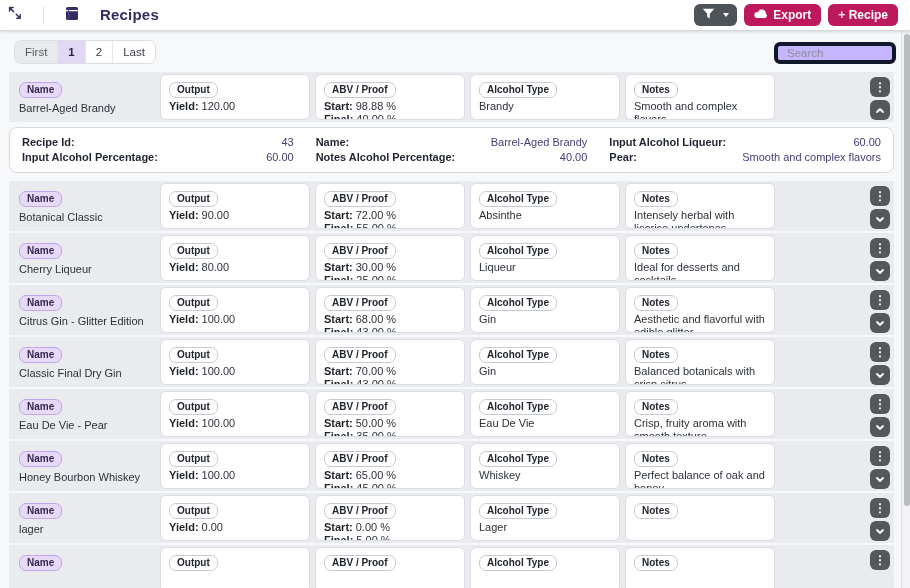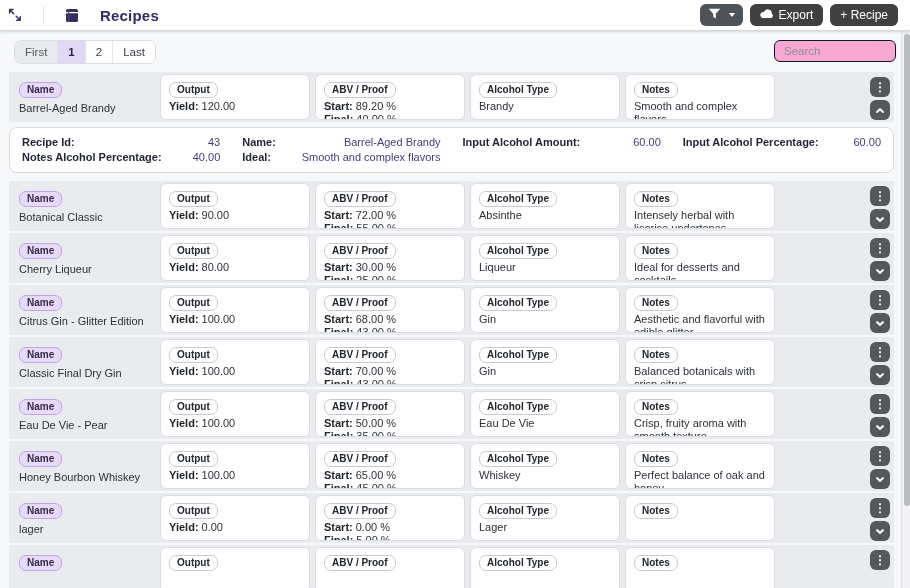--- a/index.html
+++ b/index.html
@@ -2,40 +2,40 @@
 <html><head>
 <meta charset="utf-8">
 <style>
   *{box-sizing:border-box;margin:0;padding:0}
   html,body{width:910px;height:588px;overflow:hidden}
   body{font-family:"Liberation Sans","DejaVu Sans",sans-serif;background:#f7f8fa;position:relative}
 
   
   .topbar{height:31px;background:#ffffff;border-bottom:1px solid #d4d7db;box-shadow:0 1px 3px rgba(0,0,0,.14);
           display:flex;align-items:center;justify-content:space-between;padding:0 12px 0 8px;position:relative;z-index:5}
-  .tb-left{display:flex;align-items:center;gap:21px}
+  .tb-left{display:flex;align-items:flex-start;gap:21px}
   .icon-plain{display:inline-flex;align-items:center;justify-content:center;cursor:pointer}
   .divider{width:1px;height:18px;background:#e2e4e8}
   .app-title{font-size:15px;font-weight:bold;color:#322c5f;letter-spacing:.2px}
   .tb-right{display:flex;gap:7px;align-items:center}
   .btn{border:none;border-radius:6px;height:22px;display:inline-flex;align-items:center;gap:5px;font-size:12px;
        cursor:pointer;font-family:inherit;color:#fff}
   .btn-dark{background:#4d5359;padding:0 8px}
   .caret-down{width:0;height:0;border-left:3.5px solid transparent;border-right:3.5px solid transparent;border-top:4px solid #fff;margin-left:3px}
-  .btn-purple{background:#404040;padding:0 10px;font-weight:400}
+  .btn-purple{background:#be185d;padding:0 10px;font-weight:700}
 
   
-  .toolbar{display:flex;justify-content:space-between;align-items:flex-start;padding:9px 14px 8px}
+  .toolbar{display:flex;justify-content:space-between;align-items:flex-end;padding:9px 14px 8px}
   .pager{display:inline-flex;border:1px solid #d9dce0;border-radius:7px;overflow:hidden;background:#fff}
   .pbtn{font-size:11.5px;color:#3c4046;padding:5px 10px;border-right:1px solid #e3e5e9;background:#fff;cursor:pointer;line-height:12px}
   .pbtn:last-child{border-right:none}
   .pbtn.disabled{background:#e9eaed;color:#565b62}
   .pbtn.active{background:#e2d7f4;color:#2d2450;font-weight:bold}
-  .search{width:122px;height:22px;border:1px solid #0f172a;border-radius:6px;padding:0 9px;font-size:11.5px;color:#333;
-          background:#f9a8d4;font-family:inherit;outline:none}
+  .search{width:122px;height:22px;border:4px solid #0f172a;border-radius:6px;padding:0 9px;font-size:11.5px;color:#333;
+          background:#c4b5fd;font-family:inherit;outline:none}
   .search::placeholder{color:#8a8f96}
 
   
   .list{padding:0 16px 0 9px}
   .card{display:flex;height:50px;background:#e9ebee;border-radius:0;margin-bottom:2px;padding:2px 2px}
   .name-field{width:149px;padding:5px 6px 0 8px}
   .name-text{font-size:11px;color:#2c3138;margin-top:4px;line-height:13px}
   .fbox{width:150px;background:#fff;border:1px solid #d9dce1;border-radius:6px;margin-right:5px;padding:4px 8px;overflow:hidden}
   .badge{display:inline-block;font-size:10px;font-weight:bold;color:#22272e;background:#fff;border:1px solid #c6cad1;
          border-radius:7px;padding:1px 7px;line-height:12px;white-space:nowrap}
@@ -43,21 +43,21 @@
   .fval{font-size:11px;color:#2c3138;margin-top:2px;line-height:13px}
   .fval b{color:#1e2329;margin-right:3px}
   .actions{margin-left:auto;display:flex;flex-direction:column;gap:3px;padding:3px 2px 0 0}
   .icon-btn{width:20px;height:20px;border:none;border-radius:6px;background:#53585d;color:#fff;display:flex;
             align-items:center;justify-content:center;cursor:pointer;font-size:12px;font-weight:bold;line-height:1}
   .chev-svg{display:block}
   .card.expanded .chev-svg{transform:rotate(180deg)}
 
   
   .detail{background:#fff;border:1px solid #d5d8dd;border-radius:8px;margin:5px 0 8px;padding:8px 12px;
-          display:grid;grid-template-columns:repeat(4,1fr);column-gap:22px;row-gap:2px;font-size:11px;line-height:13px}
+          display:grid;grid-template-columns:repeat(3,1fr);column-gap:22px;row-gap:2px;font-size:11px;line-height:13px}
   .dcell{display:flex;gap:6px}
   .dlabel{font-weight:bold;color:#1f2430;white-space:nowrap}
   .dvalue{flex:1;text-align:right;color:#443c74;white-space:nowrap}
 
   
   .scrollbar{position:absolute;top:31px;right:0;bottom:0;width:9px;background:#f3f3f5;border-left:1px solid #e2e3e6}
   .thumb{position:absolute;top:3px;left:1.5px;width:6px;height:472px;background:#b9bcc1;border-radius:3px;cursor:pointer}
 </style>
 </head>
 <body>
@@ -121,21 +121,21 @@
     </div>
     <div class="fbox">
       <span class="badge">Output</span>
       <div class="fval">
         <b>Yield:</b><span>120.00</span>
       </div>
     </div>
     <div class="fbox">
       <span class="badge">ABV / Proof</span>
       <div class="fval">
-        <b>Start:</b><span>89.20 %</span>
+        <b>Start:</b><span>98.88 %</span>
       </div>
       <div class="fval" style="margin-top:0">
         <b>Final:</b><span>40.00 %</span>
       </div>
     </div>
     <div class="fbox">
       <span class="badge">Alcohol Type</span>
       <div class="fval">Brandy</div>
     </div>
     <div class="fbox">
@@ -158,33 +158,33 @@
 <div class="detail" id="detail-panel">
     <div class="dcell">
       <span class="dlabel">Recipe Id:</span>
       <span class="dvalue">43</span>
     </div>
     <div class="dcell">
       <span class="dlabel">Name:</span>
       <span class="dvalue">Barrel-Aged Brandy</span>
     </div>
     <div class="dcell">
-      <span class="dlabel">Input Alcohol Amount:</span>
+      <span class="dlabel">Input Alcohol Liqueur:</span>
       <span class="dvalue">60.00</span>
     </div>
     <div class="dcell">
       <span class="dlabel">Input Alcohol Percentage:</span>
       <span class="dvalue">60.00</span>
     </div>
     <div class="dcell">
       <span class="dlabel">Notes Alcohol Percentage:</span>
       <span class="dvalue">40.00</span>
     </div>
     <div class="dcell">
-      <span class="dlabel">Ideal:</span>
+      <span class="dlabel">Pear:</span>
       <span class="dvalue">Smooth and complex flavors</span>
     </div>
   </div>
 
   <div class="card">
     <div class="name-field">
       <span class="badge name-badge">Name</span>
       <div class="name-text">Botanical Classic</div>
     </div>
     <div class="fbox">

